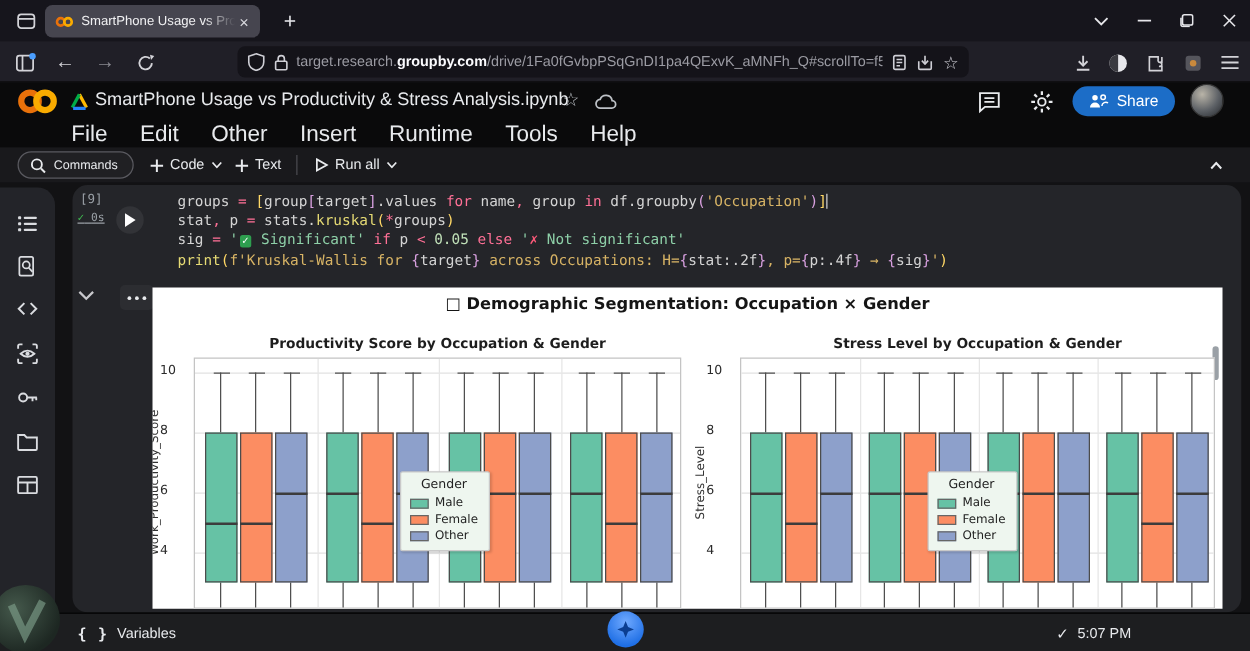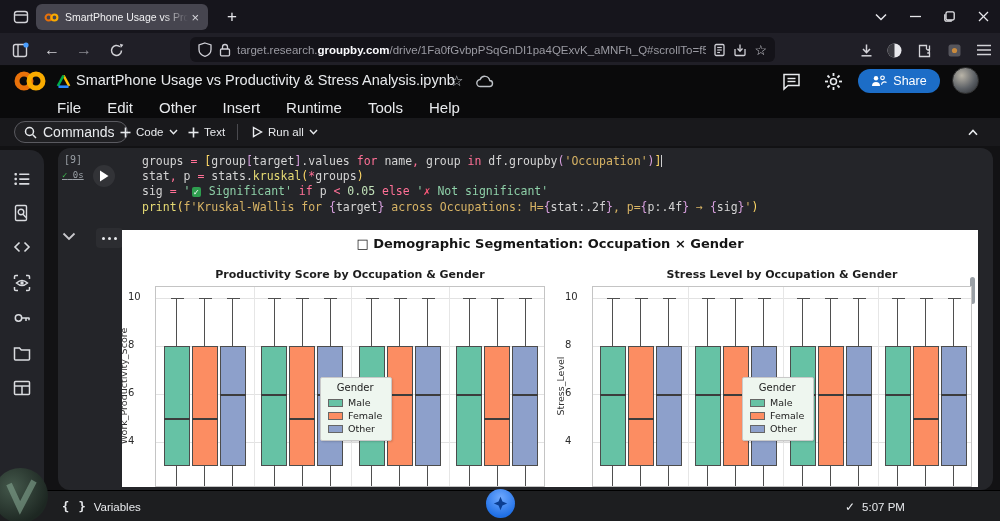--- a/index.html
+++ b/index.html
@@ -26,25 +26,25 @@
   .url-dim { color:#9b9ba3; } .url-domain { color:#fbfbfe; font-weight:bold; } .url-path { color:#9b9ba3; }
   .urlicon { margin-left:7px; }
 
   
   .colab-header { position:absolute; left:0; top:66px; width:1000px; height:30px; background:#0a0a0b; }
   .nb-title { position:absolute; left:76px; top:6px; color:#e8eaed; font-size:14.5px; white-space:nowrap; }
   .hdr-ico { position:absolute; top:6px; }
   .share-btn { position:absolute; left:858px; top:3px; width:82px; height:24px; border-radius:12px; background:#1c6dc7; color:#fff; font-size:12.5px; display:flex; align-items:center; justify-content:center; gap:6px; }
   .avatar { position:absolute; left:952px; top:1px; width:27px; height:27px; border-radius:50%; background:radial-gradient(circle at 35% 30%, #b9b4a8, #5d6166 55%, #23262b); border:1px solid #333; }
   .menubar { position:absolute; left:0; top:96px; width:1000px; height:22px; background:#0a0a0b; display:flex; align-items:center; padding-left:57px; gap:26px; }
-  .menu-item { color:#e8eaed; font-size:15px; }
+  .menu-item { color:#e8eaed; font-size:18px; }
 
   
   .toolbar { position:absolute; left:0; top:118px; width:1000px; height:28px; background:#19191c; }
-  .cmd-pill { position:absolute; left:14px; top:3px; height:22px; border:1px solid #5a5a60; border-radius:11px; display:flex; align-items:center; padding:0 12px 0 9px; gap:6px; color:#e8eaed; font-size:14px; background:#202023; }
+  .cmd-pill { position:absolute; left:14px; top:3px; height:22px; border:1px solid #5a5a60; border-radius:11px; display:flex; align-items:center; padding:0 12px 0 9px; gap:6px; color:#e8eaed; font-size:10px; background:#202023; }
   .tb-btn { position:absolute; top:3px; height:22px; display:flex; align-items:center; gap:5px; color:#e8eaed; font-size:11.5px; padding:0 4px; }
   .tb-divider { position:absolute; left:237px; top:6px; width:1px; height:16px; background:#4a4a4f; }
   .ramdisk { position:absolute; right:62px; top:1px; display:flex; align-items:center; gap:6px; }
   .ramdisk .labels { color:#e8eaed; font-size:9px; text-align:right; line-height:12px; }
   .meter { width:34px; height:7px; border:1px solid #34a853; border-radius:4px; margin:2px 0; position:relative; overflow:hidden; }
   .meter i { position:absolute; left:0; top:0; bottom:0; width:26%; background:#34a853; }
 
   
   .main { position:absolute; left:0; top:146px; width:1000px; height:344px; background:#121214; }
   .sidebar { position:absolute; left:0; top:4px; width:44px; height:340px; background:#232429; border-top-right-radius:14px; }

